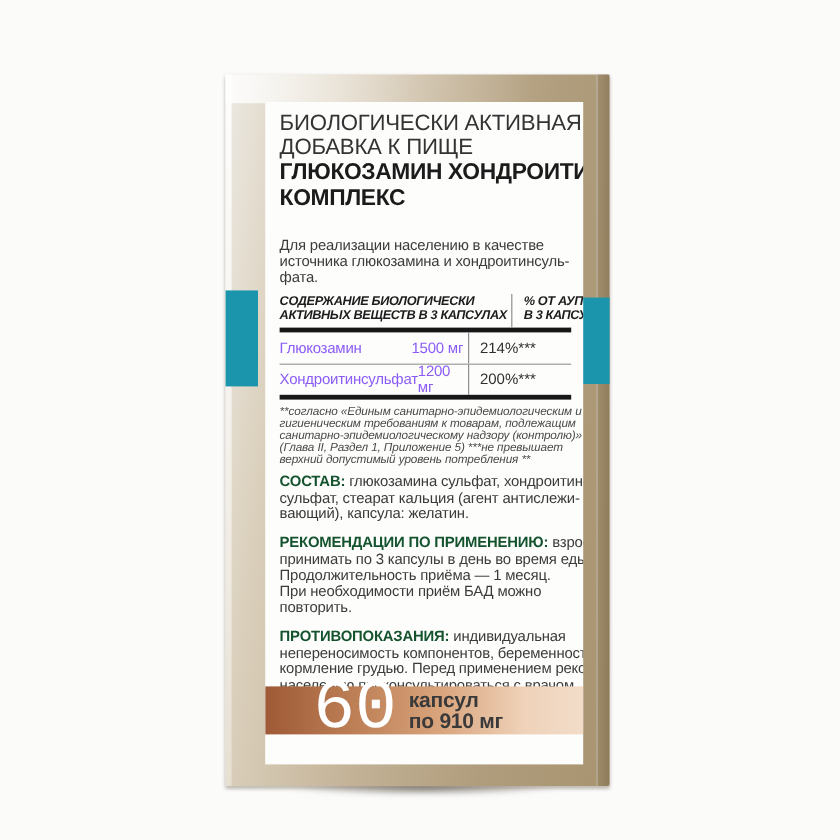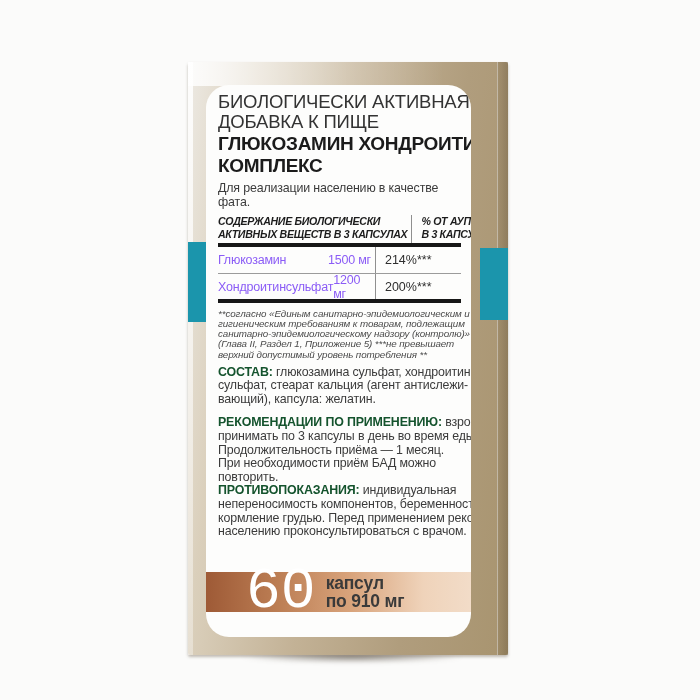--- a/index.html
+++ b/index.html
@@ -34,50 +34,49 @@
     position:absolute;right:0;top:0;width:10px;height:100%;
     background:linear-gradient(90deg, rgba(110,92,62,.18), rgba(88,72,46,.34));
     border-left:1px solid rgba(255,255,255,.45);
   }
   .teal-stripe{position:absolute;background:#1b95ac;}
   .teal-left{left:0;top:180px;width:27px;height:80px;}
   .teal-right{right:0;top:186px;width:28px;height:72px;}
 
   
   .label{
-    position:absolute;left:18px;top:23px;width:265px;height:552px;
+    position:absolute;left:33px;top:23px;width:265px;height:552px;
     background:#fdfdfc;box-sizing:border-box;
     padding:7px 10px 0 12px;overflow:hidden;
     color:#3b3b3b;
-    border-radius:23px;
   }
   .line{white-space:nowrap;}
   .cat{font-size:18.5px;line-height:20px;color:#333;letter-spacing:-0.2px;}
   .title{font-size:19px;line-height:20px;font-weight:700;color:#1b1b1b;letter-spacing:-0.3px;margin-top:2px;}
   .para{font-size:12.4px;line-height:13.6px;letter-spacing:-0.15px;color:#3b3b3b;}
-  .desc{margin-top:6px;}
+  .desc{margin-top:22px;}
   .b{font-weight:700;color:#14532d;}
 
   
   .tbl{margin-top:6px;}
   .tr{display:flex;align-items:stretch;}
   .c1{flex:0 0 65%;box-sizing:border-box;border-right:1px solid #8f8f8f;padding-right:4px;}
   .c2{flex:1;box-sizing:border-box;padding-left:9px;display:flex;flex-direction:column;justify-content:center;}
   .th .c1,.th .c2{font-weight:700;font-size:10.6px;line-height:12.5px;letter-spacing:-0.3px;color:#1c1c1c;padding-bottom:3px;justify-content:flex-start;font-style:italic;}
   .rule{width:100%;}
   .rule.thick{height:4px;background:#171717;}
   .rule.thin{height:1px;background:#9b9b9b;}
   .rowc{display:flex;justify-content:space-between;align-items:center;height:26px;font-size:12.5px;letter-spacing:-0.2px;color:#8b5cf6;}
   .pct{font-size:12.5px;color:#2e2e2e;height:26px;display:flex;align-items:center;}
   .r2 .rowc,.r2 .pct{height:25px;}
 
   .footnote{margin-top:6px;font-style:italic;font-size:9.8px;line-height:10.1px;letter-spacing:-0.1px;color:#4a4a4a;}
   .sostav{margin-top:6px;}
   .rekom{margin-top:10px;}
-  .protiv{}
+  .protiv{margin-top:10px;}
 
   
   .qbar{
     position:absolute;left:0;right:0;bottom:25px;height:40px;
     background:linear-gradient(90deg,#9e5a36 0%,#bd7f55 28%,#d9a47c 55%,#efd3ba 82%,#f2dcc8 100%);
     display:flex;align-items:center;
   }
   .qcount{
     font-family:Liberation Mono, monospace;
     font-size:58px;line-height:38px;color:#ffffff;margin-left:40px;
@@ -103,20 +102,21 @@
       <div class="cat line">ДОБАВКА К ПИЩЕ</div>
     </div>
 
     <div>
       <div class="title line">ГЛЮКОЗАМИН ХОНДРОИТИН</div>
       <div class="title line">КОМПЛЕКС</div>
     </div>
 
     <div class="desc">
       <div class="para line">Для реализации населению в качестве</div>
+      <div class="para line">источника глюкозамина и хондроитинсуль-</div>
       <div class="para line">фата.</div>
     </div>
 
     <div class="tbl">
       <div class="tr th">
         <div class="c1">
           <div class="line">СОДЕРЖАНИЕ БИОЛОГИЧЕСКИ</div>
           <div class="line">АКТИВНЫХ ВЕЩЕСТВ В 3 КАПСУЛАХ</div>
         </div>
         <div class="c2">

